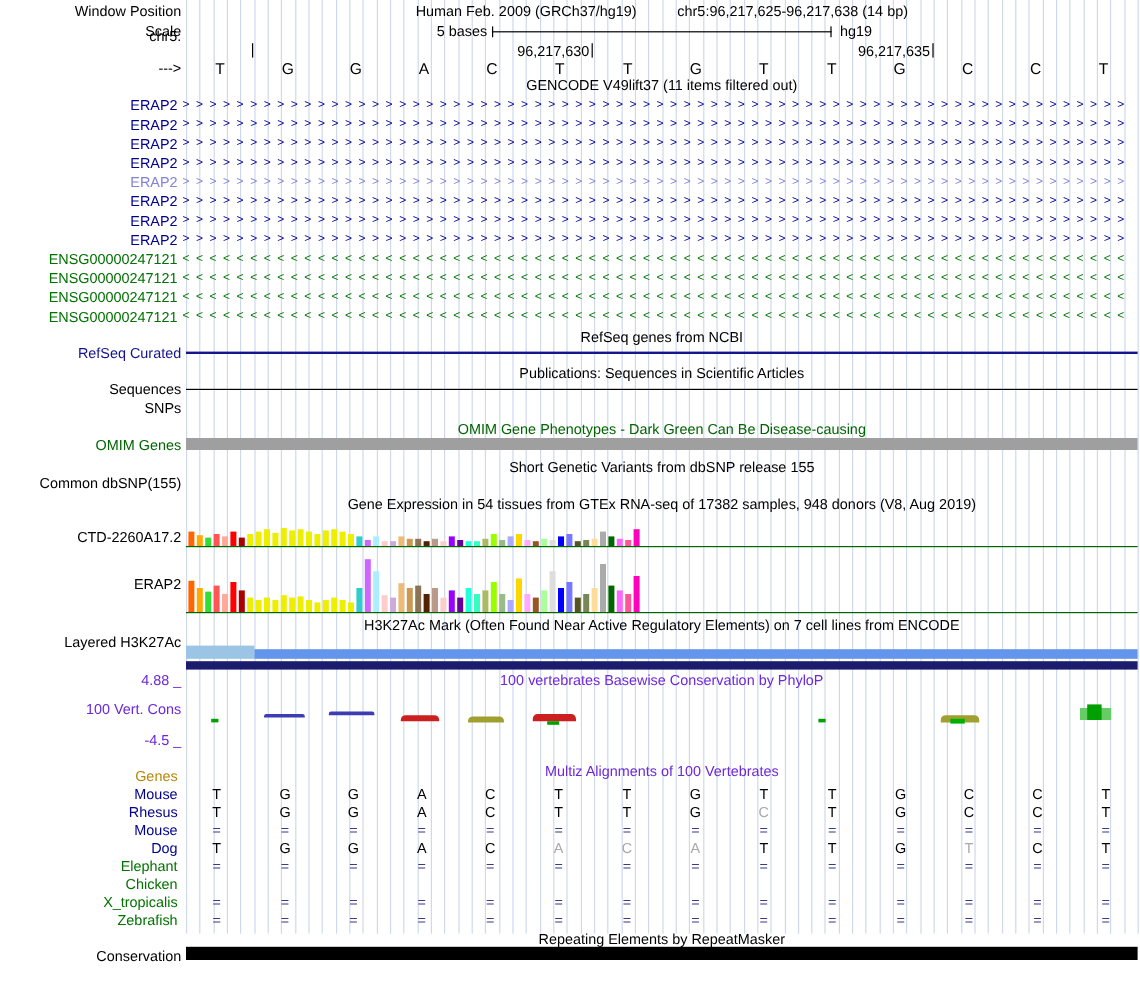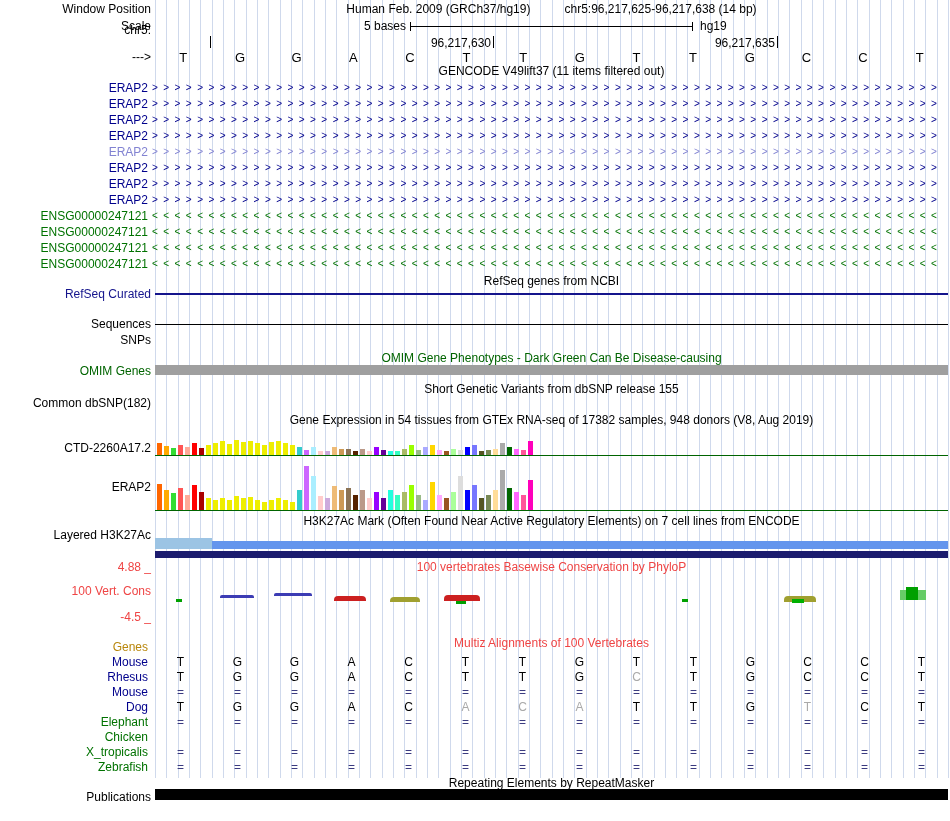--- a/index.html
+++ b/index.html
@@ -8,21 +8,21 @@
 
   .grid { position:absolute; left:155px; top:0; width:793px; height:778px; z-index:0; }
   .gl { position:absolute; top:0; width:1px; height:100%; background:#cfd9ec; }
 
   .lbl { position:absolute; left:0; width:151px; text-align:right; font-size:12px;
          white-space:nowrap; z-index:2; color:#000; }
   .ctr { position:absolute; left:155px; width:793px; text-align:center; font-size:12px;
          z-index:2; color:#000; white-space:nowrap; }
   .c-navy { color:#14148c; }
   .c-green { color:#006400; }
-  .c-blue { color:#ef4444; }
+  .c-blue { color:#6d28d9; }
 
   .pos-title { display:flex; justify-content:center; column-gap:34px; }
 
   .sbar { position:absolute; left:410px; top:22px; width:283px; height:9px; z-index:2; }
   .sbar::before, .sbar::after { content:""; position:absolute; top:0; width:1px; height:9px; background:#000; }
   .sbar::before { left:0; } .sbar::after { right:0; }
   .sline { position:absolute; top:4px; left:0; width:100%; height:1px; background:#000; }
   .tick { position:absolute; width:1px; height:12px; background:#000; z-index:2; }
   .rtxt { position:absolute; width:100px; text-align:right; font-size:12px; z-index:2; white-space:nowrap; }
 
@@ -212,31 +212,32 @@
       <div class="generow">
         <div class="genelab" style="color: rgb(0, 114, 0);">ENSG00000247121</div>
         <div class="arrows" style="color: rgb(0, 114, 0);">&lt;&lt;&lt;&lt;&lt;&lt;&lt;&lt;&lt;&lt;&lt;&lt;&lt;&lt;&lt;&lt;&lt;&lt;&lt;&lt;&lt;&lt;&lt;&lt;&lt;&lt;&lt;&lt;&lt;&lt;&lt;&lt;&lt;&lt;&lt;&lt;&lt;&lt;&lt;&lt;&lt;&lt;&lt;&lt;&lt;&lt;&lt;&lt;&lt;&lt;&lt;&lt;&lt;&lt;&lt;&lt;&lt;&lt;&lt;&lt;&lt;&lt;&lt;&lt;&lt;&lt;&lt;&lt;&lt;&lt;</div>
       </div>
     </div>
 
   <div class="ctr" style="top:274px">RefSeq genes from NCBI</div>
   <div class="lbl c-navy" style="top:287px">RefSeq Curated</div>
   <div class="hline" style="top:293px;height:2px;background:#14148c"></div>
 
+  <div class="ctr" style="top:304px">Publications: Sequences in Scientific Articles</div>
   <div class="lbl" style="top:317px">Sequences</div>
   <div class="hline" style="top:324px;height:1px;background:#000"></div>
 
   <div class="lbl" style="top:333px">SNPs</div>
 
   <div class="ctr c-green" style="top:351px">OMIM Gene Phenotypes - Dark Green Can Be Disease-causing</div>
   <div class="lbl c-green" style="top:364px">OMIM Genes</div>
   <div class="hline" style="top:365px;height:10px;background:#9f9f9f"></div>
 
   <div class="ctr" style="top:382px">Short Genetic Variants from dbSNP release 155</div>
-  <div class="lbl" style="top:396px">Common dbSNP(182)</div>
+  <div class="lbl" style="top:396px">Common dbSNP(155)</div>
 
   <div class="ctr" style="top:413px">Gene Expression in 54 tissues from GTEx RNA-seq of 17382 samples, 948 donors (V8, Aug 2019)</div>
   <div class="lbl" style="top:441px">CTD-2260A17.2</div>
   <div class="chart" style="top:433px;height:22px">
       <div class="gbar" style="left: 2px; height: 12px; background: rgb(255, 102, 0);"></div>
       <div class="gbar" style="left: 9px; height: 9px; background: rgb(255, 170, 0);"></div>
       <div class="gbar" style="left: 16px; height: 7px; background: rgb(51, 221, 51);"></div>
       <div class="gbar" style="left: 23px; height: 10px; background: rgb(255, 85, 85);"></div>
       <div class="gbar" style="left: 30px; height: 8px; background: rgb(255, 170, 153);"></div>
       <div class="gbar" style="left: 37px; height: 12px; background: rgb(255, 0, 0);"></div>
@@ -543,16 +544,16 @@
           <span class="cell" style="color: rgb(59, 59, 128);">=</span>
           <span class="cell" style="color: rgb(59, 59, 128);">=</span>
           <span class="cell" style="color: rgb(59, 59, 128);">=</span>
           <span class="cell" style="color: rgb(59, 59, 128);">=</span>
           <span class="cell" style="color: rgb(59, 59, 128);">=</span>
         </div>
       </div>
     </div>
 
   <div class="ctr" style="top:776px">Repeating Elements by RepeatMasker</div>
-  <div class="lbl" style="top:790px">Publications</div>
+  <div class="lbl" style="top:790px">Conservation</div>
   <div class="hline" style="top:789px;height:11px;background:#000"></div>
 
 </div>
 
 </body></html>

